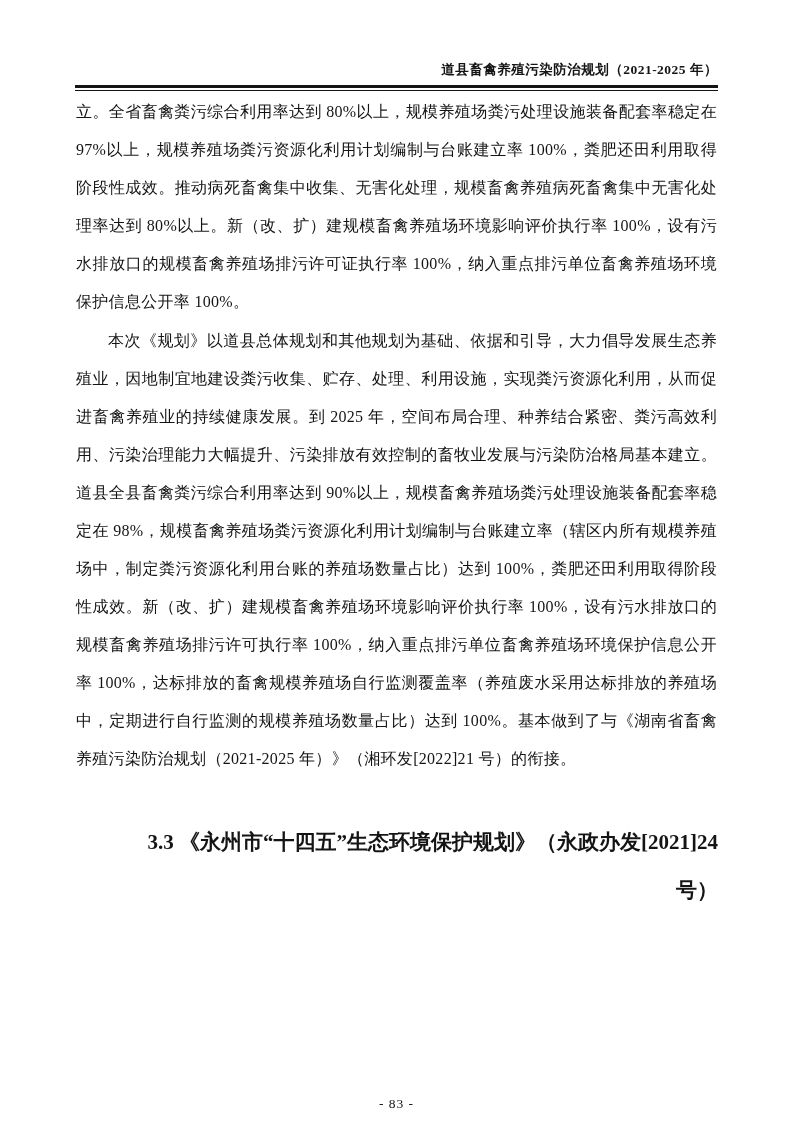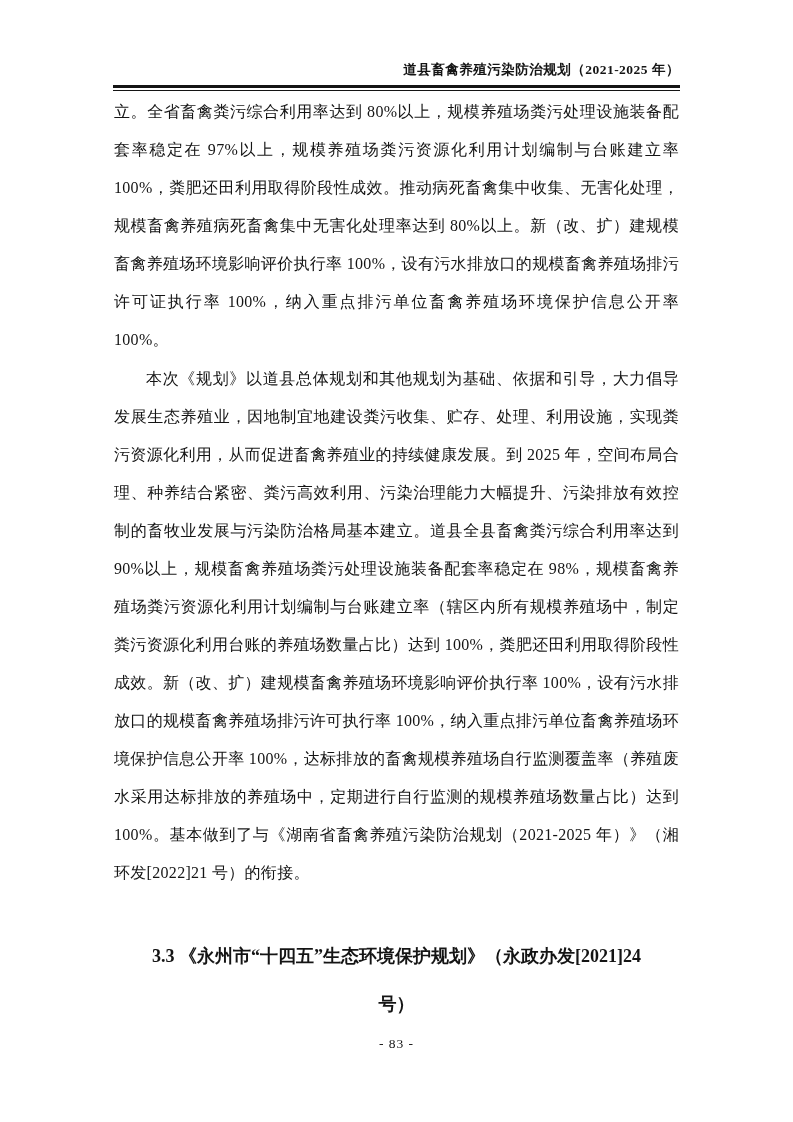--- a/index.html
+++ b/index.html
@@ -12,21 +12,21 @@
     width: 793px;
     height: 1122px;
     margin: 0 auto;
     background: #ffffff;
     color: #141414;
     font-family: "Liberation Serif", "DejaVu Serif", serif;
     box-sizing: border-box;
     overflow: hidden;
   }
   .content {
-    padding: 0 113px;
+    padding: 0 75px;
   }
   .header-title {
     padding-top: 62px;
     text-align: right;
     font-size: 13.5px;
     font-weight: bold;
     line-height: 1.25;
     letter-spacing: 0.5px;
   }
   .header-rule {
@@ -43,33 +43,33 @@
     letter-spacing: 0.3px;
   }
   p.body-par.first {
     margin-top: 2px;
   }
   p.body-par.indent {
     text-indent: 2em;
   }
   .section-heading {
     margin: 40px 0 0 0;
-    font-size: 18px;
+    font-size: 21px;
     font-weight: bold;
     line-height: 48px;
-    text-align: center;
+    text-align: right;
   }
   .section-heading .h-line {
     display: block;
   }
   .page-footer {
     position: absolute;
     left: 0;
     right: 0;
-    top: 1036px;
+    top: 1096px;
     text-align: center;
     font-size: 13.5px;
     letter-spacing: 1px;
   }
 </style>
 </head>
 <body>
 
 <div class="page">
   <div class="content">

